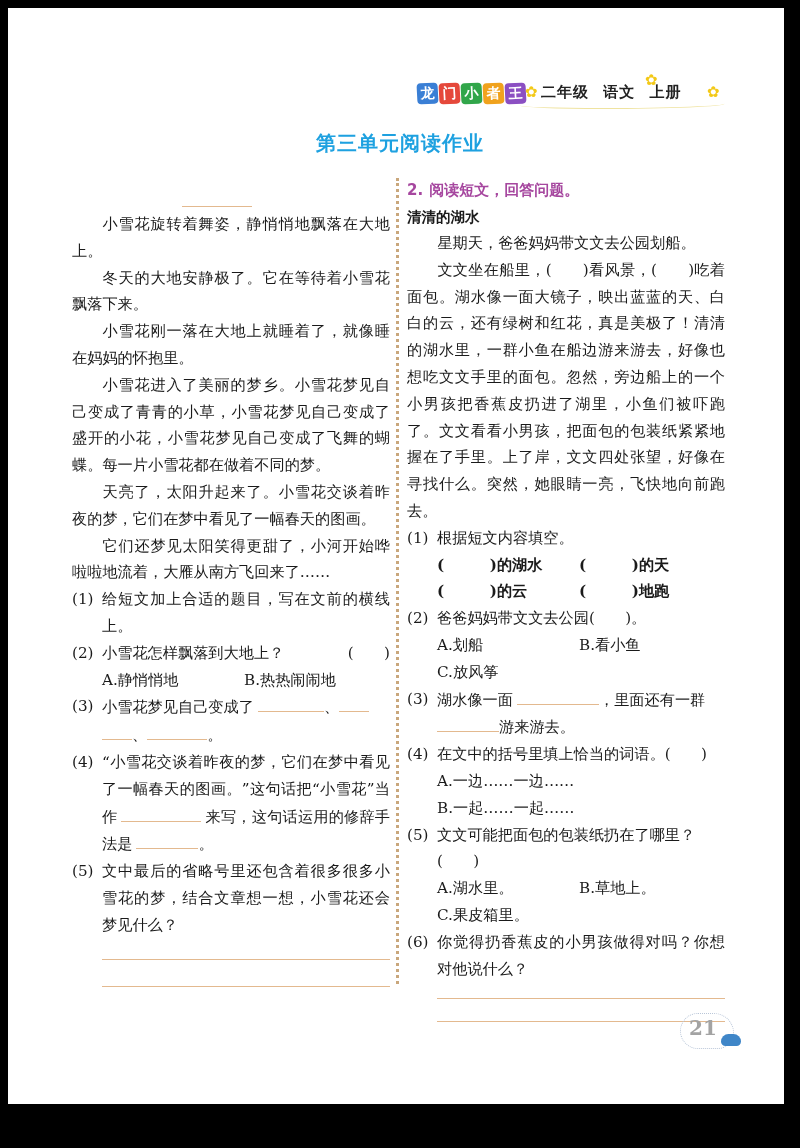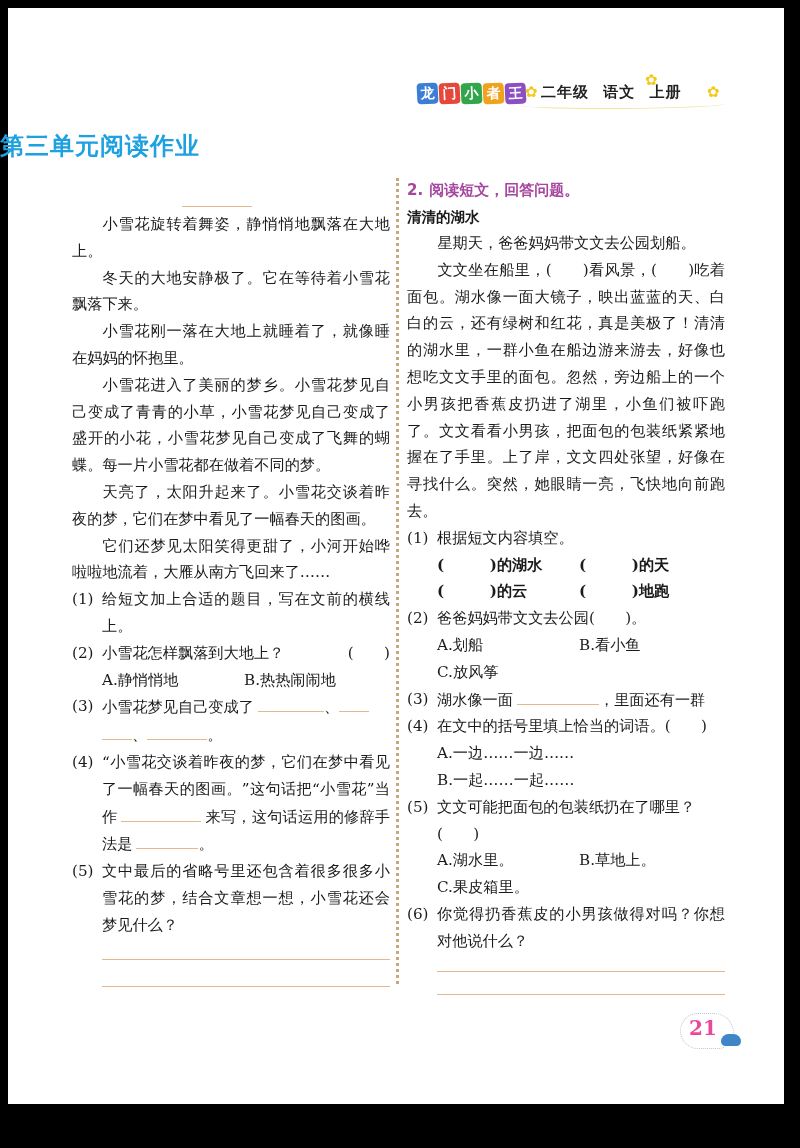--- a/index.html
+++ b/index.html
@@ -5,42 +5,42 @@
   html, body { margin:0; padding:0; }
   body { width:800px; height:1148px; background:#000; position:relative; overflow:hidden; font-family:"DejaVu Serif", serif; }
   .page { position:absolute; left:8px; top:8px; width:776px; height:1096px; background:#fff; }
   .header { position:absolute; left:405px; top:75px; height:40px; width:330px; }
   .logo { position:absolute; left:12px; top:8px; display:flex; gap:1px; }
   .logo span { display:inline-block; width:21px; height:21px; border-radius:4px; color:#fff; font-family:"DejaVu Sans", sans-serif; font-weight:bold; font-size:14px; line-height:21px; text-align:center; transform:rotate(-3deg); }
   .header-sub { position:absolute; left:136px; top:8px; font-family:"DejaVu Serif", serif; font-size:15px; color:#222; font-weight:bold; letter-spacing:1px; }
   .header-sub span { margin-right:8px; }
   .butterfly { position:absolute; color:#f3c918; font-size:15px; }
   .wave { position:absolute; left:115px; top:25px; width:205px; height:8px; border-bottom:1px solid #efe3a0; border-radius:0 0 60% 40%; }
-  .title { position:absolute; left:0; width:800px; top:130px; text-align:left; font-family:Liberation Sans, sans-serif; font-weight:bold; font-size:24px; color:#1ea1e0; letter-spacing:1px; }
+  .title { position:absolute; left:0; width:800px; top:130px; text-align:center; font-family:Liberation Sans, sans-serif; font-weight:bold; font-size:20px; color:#1ea1e0; letter-spacing:1px; }
   .divider { position:absolute; left:396px; top:178px; height:806px; border-left:3px dotted #c9a77c; }
   .col { position:absolute; top:178px; width:318px; font-size:15.2px; line-height:26.8px; color:#1a1a1a; }
   .col.left { left:72px; }
   .col.right { left:407px; }
   .sec-head { font-family:"DejaVu Sans", sans-serif; color:#a6479f; font-size:15px; font-weight:bold; height:26px; line-height:24px; }
   .sec-head .num { margin-right:6px; }
   .blank-title { width:70px; height:16px; border-bottom:1px solid #e3b98f; margin:12px 0 4px 110px; }
   .story-title { text-align:left; font-family:"DejaVu Sans", sans-serif; font-weight:bold; font-size:14.5px; height:26px; line-height:26px; }
   p.para { margin:0; text-indent:2em; text-align:justify; }
   .q { display:flex; }
   .q .qn { width:30px; flex:none; }
   .q .qt { flex:1; text-align:justify; }
   .indent { padding-left:30px; }
   .opts { display:flex; padding-left:30px; }
   .opts span { display:inline-block; width:142px; }
   .blank { display:inline-block; border-bottom:1px solid #e3b98f; height:18px; vertical-align:baseline; }
   .line-ans { height:1px; background:#e3b98f; margin-left:30px; }
   .fill-row { display:flex; padding-left:30px;font-weight:bold; }
   .fill-row span { display:inline-block; width:142px; }
   .pagenum { position:absolute; left:680px; top:1013px; width:52px; height:34px; border:1px dotted #b9c6d8; border-radius:18px 20px 16px 18px; }
-  .pagenum .n { position:absolute; left:8px; top:2px; font-family:"DejaVu Serif", serif; font-size:20px; font-weight:bold; color:#ec4899;text-align:center; }
+  .pagenum .n { position:absolute; left:8px; top:2px; font-family:"DejaVu Serif", serif; font-size:20px; font-weight:bold; color:#a3a3a3;text-align:center; }
   .whale { position:absolute; left:40px; top:20px; width:20px; height:12px; background:#3f86c8; border-radius:10px 10px 6px 6px; }
 </style>
 </head>
 <body>
 
 <div class="page"></div>
 
 <div class="header">
   <div class="logo">
     <span style="background:#3a7fd5">龙</span>
@@ -134,20 +134,23 @@
     <span>A.划船</span>
     <span>B.看小鱼</span>
   </div>
   <div class="opts">
     <span>C.放风筝</span>
   </div>
   <div class="q">
     <span class="qn">(3)</span>
     <span class="qt"><span>湖水像一面</span><span class="blank" style="width:82px;margin-left:4px;"></span><span>，里面还有一群</span></span>
   </div>
+  <div class="indent">
+    <span class="blank" style="width:62px;"></span><span>游来游去。</span>
+  </div>
   <div class="q">
     <span class="qn">(4)</span>
     <span class="qt">在文中的括号里填上恰当的词语。(　　)</span>
   </div>
   <div class="indent">A.一边……一边……</div>
   <div class="indent">B.一起……一起……</div>
   <div class="q">
     <span class="qn">(5)</span>
     <span class="qt">文文可能把面包的包装纸扔在了哪里？</span>
   </div>

